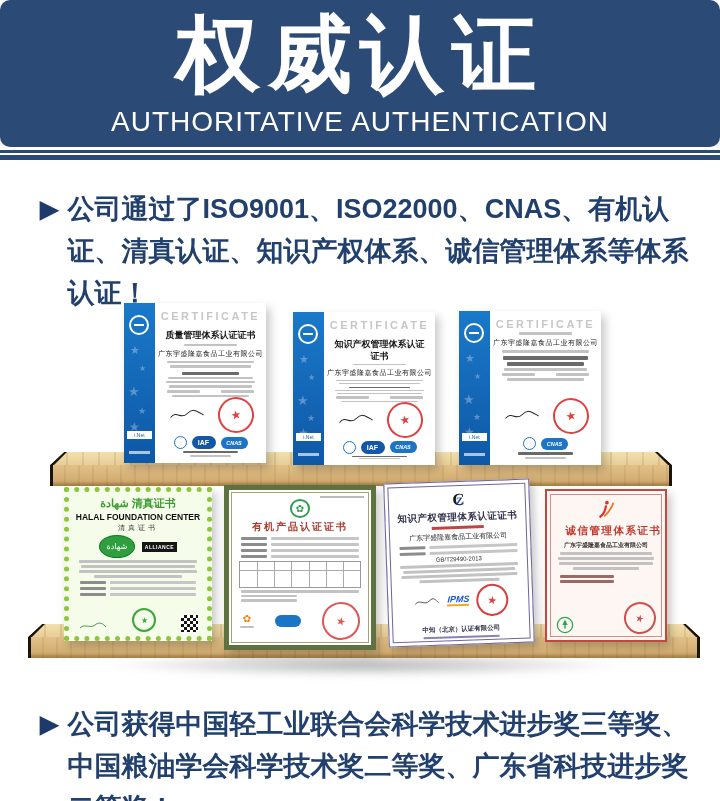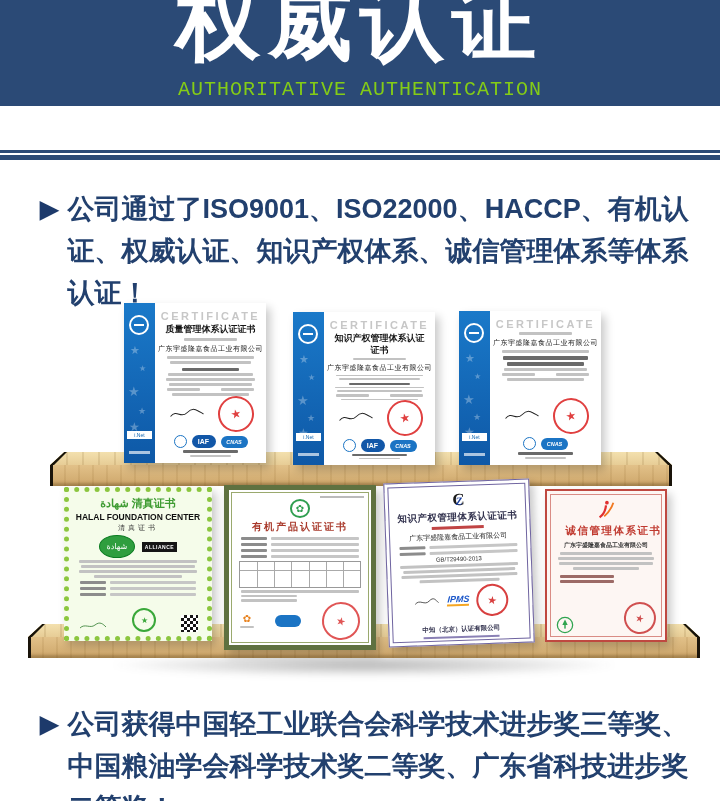--- a/index.html
+++ b/index.html
@@ -1,23 +1,23 @@
 <!DOCTYPE html>
 <html><head>
 <meta charset="utf-8">
 <style>
   html,body{margin:0;padding:0;background:#fff;}
   .page{position:relative;width:720px;height:801px;background:#fff;overflow:hidden;
         font-family:"Liberation Sans",sans-serif;}
 
   
-  .hdr{position:absolute;top:0;left:0;width:720px;height:106px;background:#2b4a76;
-       display:flex;flex-direction:column;align-items:center;justify-content:flex-end;}
+  .hdr{position:absolute;top:0;left:0;width:720px;height:147px;background:#2b4a76;
+       display:flex;flex-direction:column;align-items:center;justify-content:flex-start;border-radius:10px;}
   .hdr-title{color:#fff;font-size:84px;font-weight:900;letter-spacing:8px;line-height:104px;margin-top:2px;}
-  .hdr-sub{color:#84cc16;font-family:Liberation Mono, monospace;font-size:20px;letter-spacing:1px;line-height:32px;}
+  .hdr-sub{color:#ffffff;font-family:Liberation Sans, sans-serif;font-size:28px;letter-spacing:1px;line-height:32px;}
   .rule-a{position:absolute;top:150px;left:0;width:720px;height:3px;background:#2b4a76;}
   .rule-b{position:absolute;top:155px;left:0;width:720px;height:5px;background:#2b4a76;}
 
   
   .para{position:absolute;left:40px;width:652px;display:flex;align-items:flex-start;
         color:#22406e;font-size:27px;font-weight:600;line-height:42px;}
   .para .tri{flex:none;color:#1d3a6b;font-size:24px;line-height:42px;margin-right:9px;}
   .para-intro{top:188px;}
   .para-awards{top:703px;}
 
@@ -58,21 +58,21 @@
   .cb-band{width:31px;flex:none;position:relative;background:linear-gradient(180deg,#1a79c9,#0e58a6);}
   .cb-logo{position:absolute;top:12px;left:5px;width:20px;height:20px;border:2px solid #fff;
            border-radius:50%;box-sizing:border-box;}
   .cb-logo:before{content:"";position:absolute;left:3px;right:3px;top:7px;height:2px;background:#fff;}
   .st{position:absolute;color:rgba(255,255,255,.30);font-style:normal;text-decoration:none;line-height:1;}
   .cb-inet{position:absolute;bottom:24px;left:3px;right:3px;background:#fff;color:#1166b0;
            font-size:5px;text-align:center;padding:1px 0;}
   .cb-bot{position:absolute;bottom:9px;left:5px;right:5px;height:3px;background:rgba(255,255,255,.65);}
   .cb-body{flex:1;display:flex;flex-direction:column;align-items:center;padding:7px 7px 6px;overflow:hidden;}
   .cb-cert{color:#c7c7c7;font-size:11px;letter-spacing:2.5px;font-weight:700;}
-  .cb-title{font-size:9px;font-weight:700;color:#161616;margin-top:2px;line-height:1.3;text-align:center;}
+  .cb-title{font-size:9px;font-weight:700;color:#161616;margin-top:8px;line-height:1.3;text-align:center;}
   .cb-comp{font-size:7px;color:#222;font-family:"Liberation Serif",serif;letter-spacing:.5px;
            margin-top:3px;white-space:nowrap;}
   .cb-2col{display:flex;gap:10px;width:100%;justify-content:center;}
   .cb-sigrow{display:flex;align-items:center;gap:12px;margin-top:auto;}
   .cb-seal{width:32px;height:32px;font-size:12px;transform:rotate(-12deg);}
   .cb-logos{display:flex;align-items:center;gap:5px;margin-top:3px;}
   .pill{color:#fff;border-radius:8px;font-weight:700;display:flex;align-items:center;justify-content:center;flex:none;}
   .iaf{width:24px;height:13px;font-size:7px;background:#1257a8;}
   .cnas{width:27px;height:12px;font-size:5.5px;font-style:italic;background:#1b74c4;}
   .cqc-sm{width:13px;height:13px;border:1.5px solid #1b74c4;border-radius:50%;box-sizing:border-box;flex:none;}
@@ -146,21 +146,21 @@
 
   <div class="hdr">
     <div class="hdr-title">权威认证</div>
     <div class="hdr-sub">AUTHORITATIVE AUTHENTICATION</div>
   </div>
   <div class="rule-a"></div>
   <div class="rule-b"></div>
 
   <div class="para para-intro">
     <span class="tri">▶</span>
-    <span>公司通过了ISO9001、ISO22000、HACCP、有机认证、权威认证、知识产权体系、诚信管理体系等体系认证！</span>
+    <span>公司通过了ISO9001、ISO22000、CNAS、有机认证、清真认证、知识产权体系、诚信管理体系等体系认证！</span>
   </div>
 
   <div class="shelf" style="left:50px;top:452px;width:622px;">
     <div class="sh-top"></div>
     <div class="sh-front"></div>
   </div>
 
   <div class="cert cert-blue" style="left:124px;top:303px;height:160px;">
     <div class="cb-band">
       <span class="cb-logo"></span>

